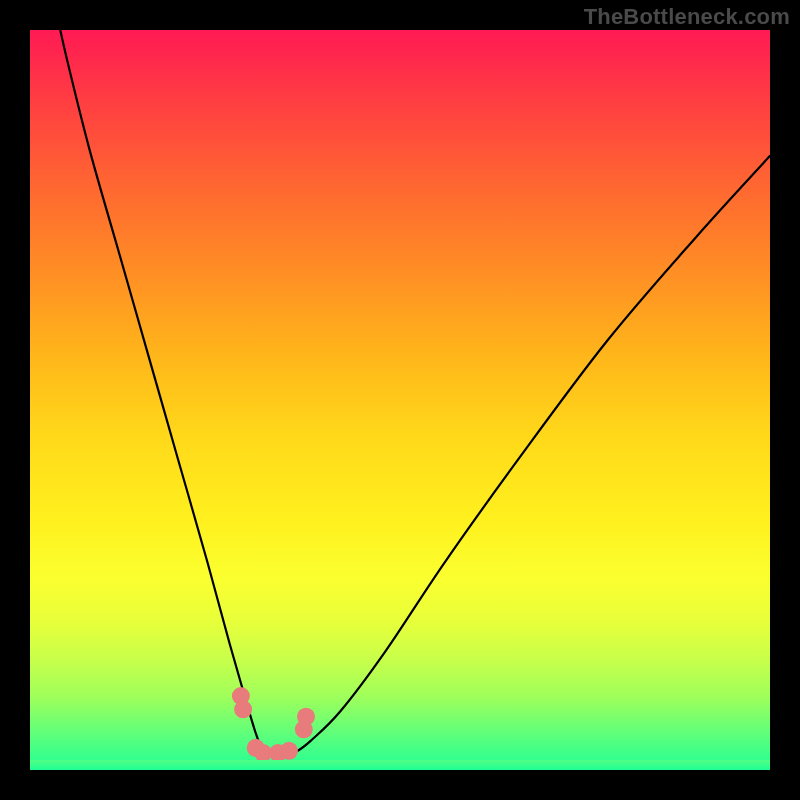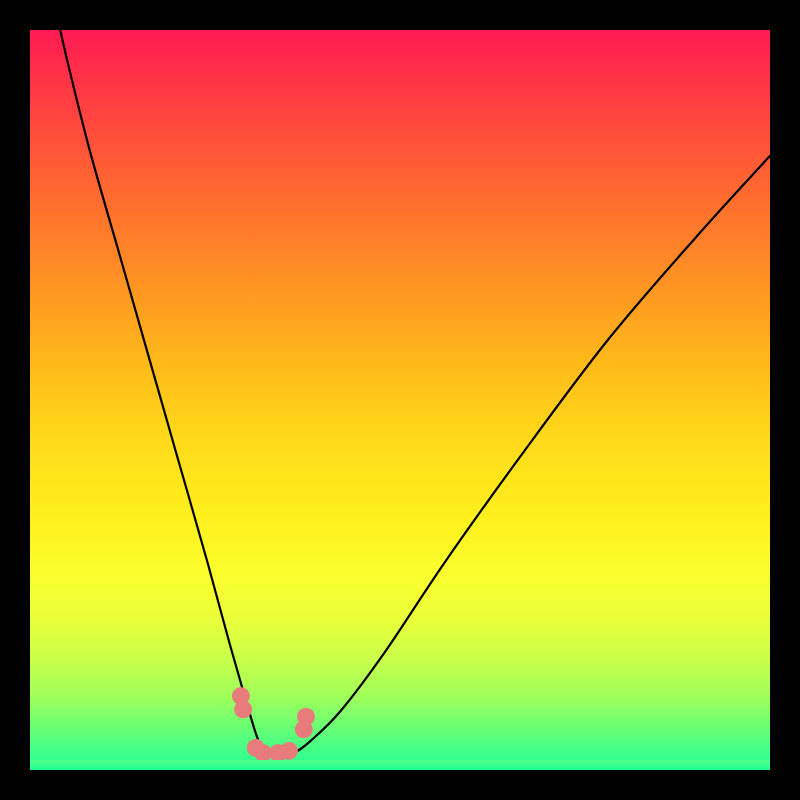--- a/index.html
+++ b/index.html
@@ -63,20 +63,21 @@
     bottom: 0;
     width: 100%;
     height: 10px;
     background: linear-gradient(to bottom, #52ff86 0%, #1eff95 100%);
   }
 </style>
 </head>
 <body>
 
 <div class="frame">
+  <div class="watermark">TheBottleneck.com</div>
   <div class="plot-area">
     <svg class="curve" viewBox="0 0 740 740" preserveAspectRatio="none">
       <g id="curve-group">
           <path d="M 22.2 -37.0 C 24.7 -25.9, 30.8 3.7, 37.0 29.6 C 43.2 55.5, 50.6 86.3, 59.2 118.4 C 67.8 150.5, 78.9 187.5, 88.8 222.0 C 98.7 256.5, 108.5 291.1, 118.4 325.6 C 128.3 360.1, 138.1 394.7, 148.0 429.2 C 157.9 463.7, 169.0 502.0, 177.6 532.8 C 186.2 563.6, 193.6 592.0, 199.8 614.2 C 206.0 636.4, 210.3 651.2, 214.6 666.0 C 218.9 680.8, 222.6 693.8, 225.7 703.0 C 228.8 712.3, 230.6 717.8, 233.1 721.5 C 235.6 725.2, 237.4 724.6, 240.5 725.2 C 243.6 725.8, 247.3 725.8, 251.6 725.2 C 255.9 724.6, 261.5 724.0, 266.4 721.5 C 271.3 719.0, 273.8 717.2, 281.2 710.4 C 288.6 703.6, 298.5 695.6, 310.8 680.8 C 323.1 666.0, 337.9 646.3, 355.2 621.6 C 372.5 596.9, 392.2 564.9, 414.4 532.8 C 436.6 500.7, 461.3 466.2, 488.4 429.2 C 515.5 392.2, 547.6 347.8, 577.2 310.8 C 606.8 273.8, 638.9 238.0, 666.0 207.2 C 693.1 176.4, 727.7 139.4, 740.0 125.8" fill="none" stroke="#000000" stroke-width="2.2" stroke-linecap="round"></path>
         </g>
       <g id="marker-group">
           <circle cx="210.9" cy="666.0" r="9" fill="#e87b7b"></circle>
           <circle cx="213.1" cy="679.3" r="9" fill="#e87b7b"></circle>
           <circle cx="225.7" cy="717.8" r="9" fill="#e87b7b"></circle>
           <circle cx="233.1" cy="723.0" r="9" fill="#e87b7b"></circle>

